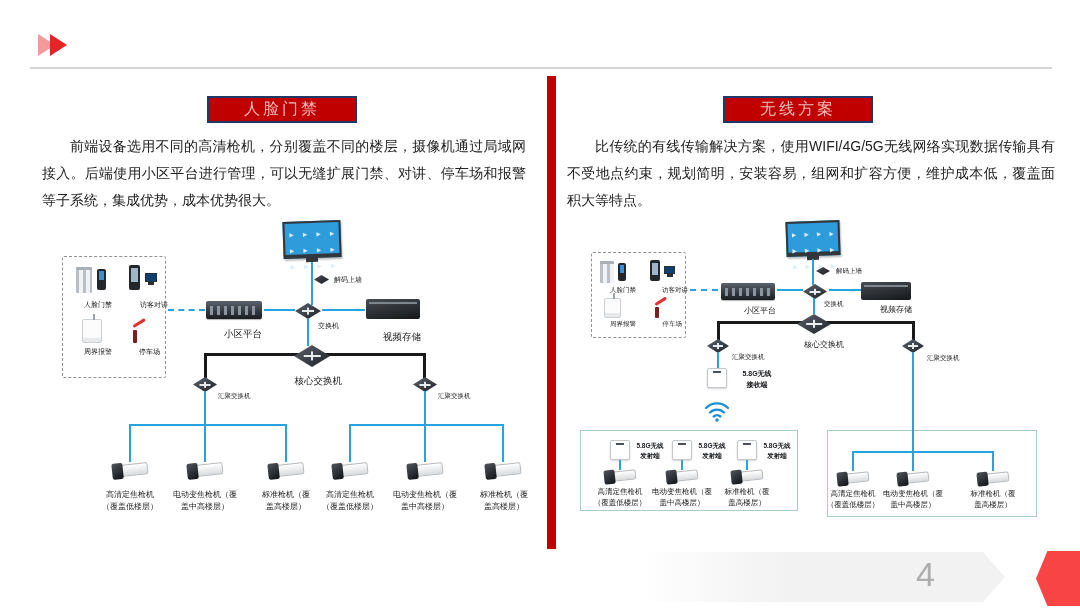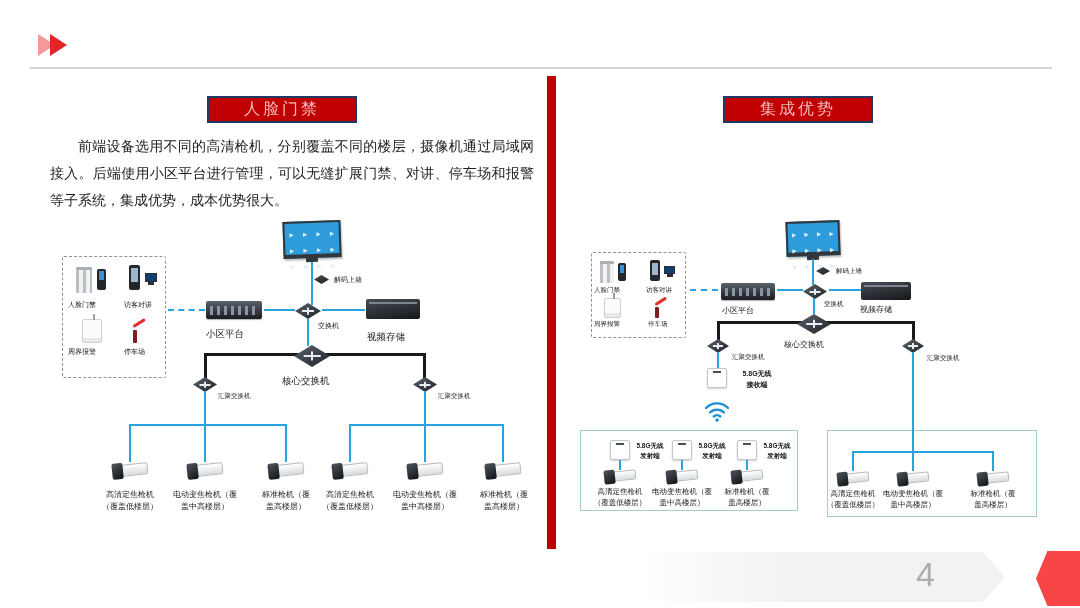--- a/index.html
+++ b/index.html
@@ -17,21 +17,21 @@
   .banner{position:absolute;width:150px;height:27px;background:#C00000;border:2px solid #203864;
           color:#F2BCBC;font-size:16px;letter-spacing:3px;display:flex;align-items:center;justify-content:center}
   .para{position:absolute;font-size:14px;line-height:27px;color:#222;text-indent:2em;text-align:justify}
   .vdivider{position:absolute;background:#C00000}
   
   .ln{position:absolute}
   .c{background:#29A3DF}
   .k{background:#17191B}
   .dsh{height:0 !important;border-top:2px dashed #29A3DF;background:none !important}
   
-  .lb{position:absolute;font-size:9.5px;color:#1a1a1a;text-align:left;white-space:nowrap;line-height:1.3}
+  .lb{position:absolute;font-size:9.5px;color:#1a1a1a;text-align:right;white-space:nowrap;line-height:1.3}
   .lb.s8{font-size:8px}.lb.s7{font-size:7px}.lb.s65{font-size:6.5px}
   .lb2{position:absolute;font-size:8px;color:#1a1a1a;text-align:center;line-height:1.45}
   .lb2 span{display:block}
   .lb2.s75{font-size:7.5px}
   .lb58{position:absolute;font-size:7px;font-weight:700;color:#15181c;text-align:center;line-height:1.5}
   .lb58 span{display:block}
   
   .dia{position:absolute}
   .dia::before{content:"";position:absolute;inset:0;background:linear-gradient(150deg,#5b636d,#1e2226);
                clip-path:polygon(50% 0,100% 50%,50% 100%,0 50%)}
@@ -89,22 +89,23 @@
 </head>
 <body>
 
 <div class="slide">
 
   <span class="tri light" style="left:38px;top:34px"></span>
   <span class="tri dark" style="left:50px;top:34px"></span>
   <i class="head-rule" style="left:30px;top:67px;width:1022px"></i>
 
   <div class="banner" style="left:207px;top:96px">人脸门禁</div>
-  <div class="banner" style="left:723px;top:96px">集成优势</div>
-  <p class="para" style="left:50px;top:133px;width:484px">前端设备选用不同的高清枪机，分别覆盖不同的楼层，摄像机通过局域网接入。后端使用小区平台进行管理，可以无缝扩展门禁、对讲、停车场和报警等子系统，集成优势，成本优势很大。</p>
+  <div class="banner" style="left:723px;top:96px">无线方案</div>
+  <p class="para" style="left:42px;top:133px;width:484px">前端设备选用不同的高清枪机，分别覆盖不同的楼层，摄像机通过局域网接入。后端使用小区平台进行管理，可以无缝扩展门禁、对讲、停车场和报警等子系统，集成优势，成本优势很大。</p>
+  <p class="para" style="left:567px;top:133px;width:488px">比传统的有线传输解决方案，使用WIFI/4G/5G无线网络实现数据传输具有不受地点约束，规划简明，安装容易，组网和扩容方便，维护成本低，覆盖面积大等特点。</p>
 
   <i class="vdivider" style="left:547px;top:76px;width:9px;height:473px"></i>
 
   <div class="abs" style="inset:0">
 
     <div class="wall" style="left:283px;top:221px;width:58px;height:42px">
       <div class="scr">
           <s></s>
           <s></s>
           <s></s>

